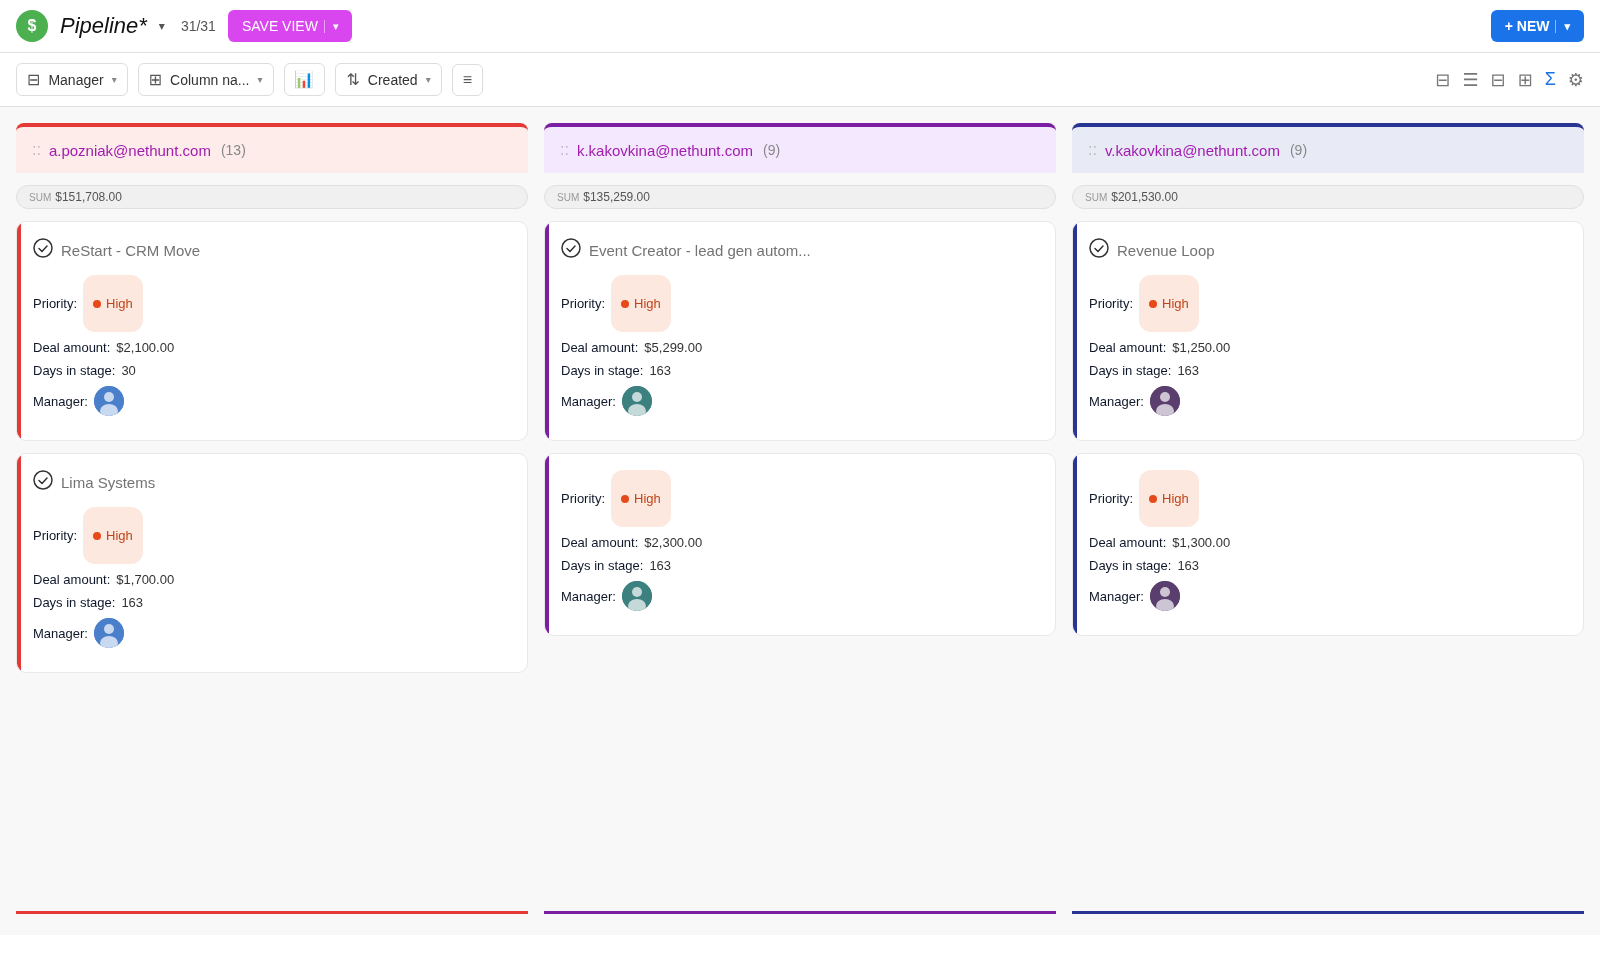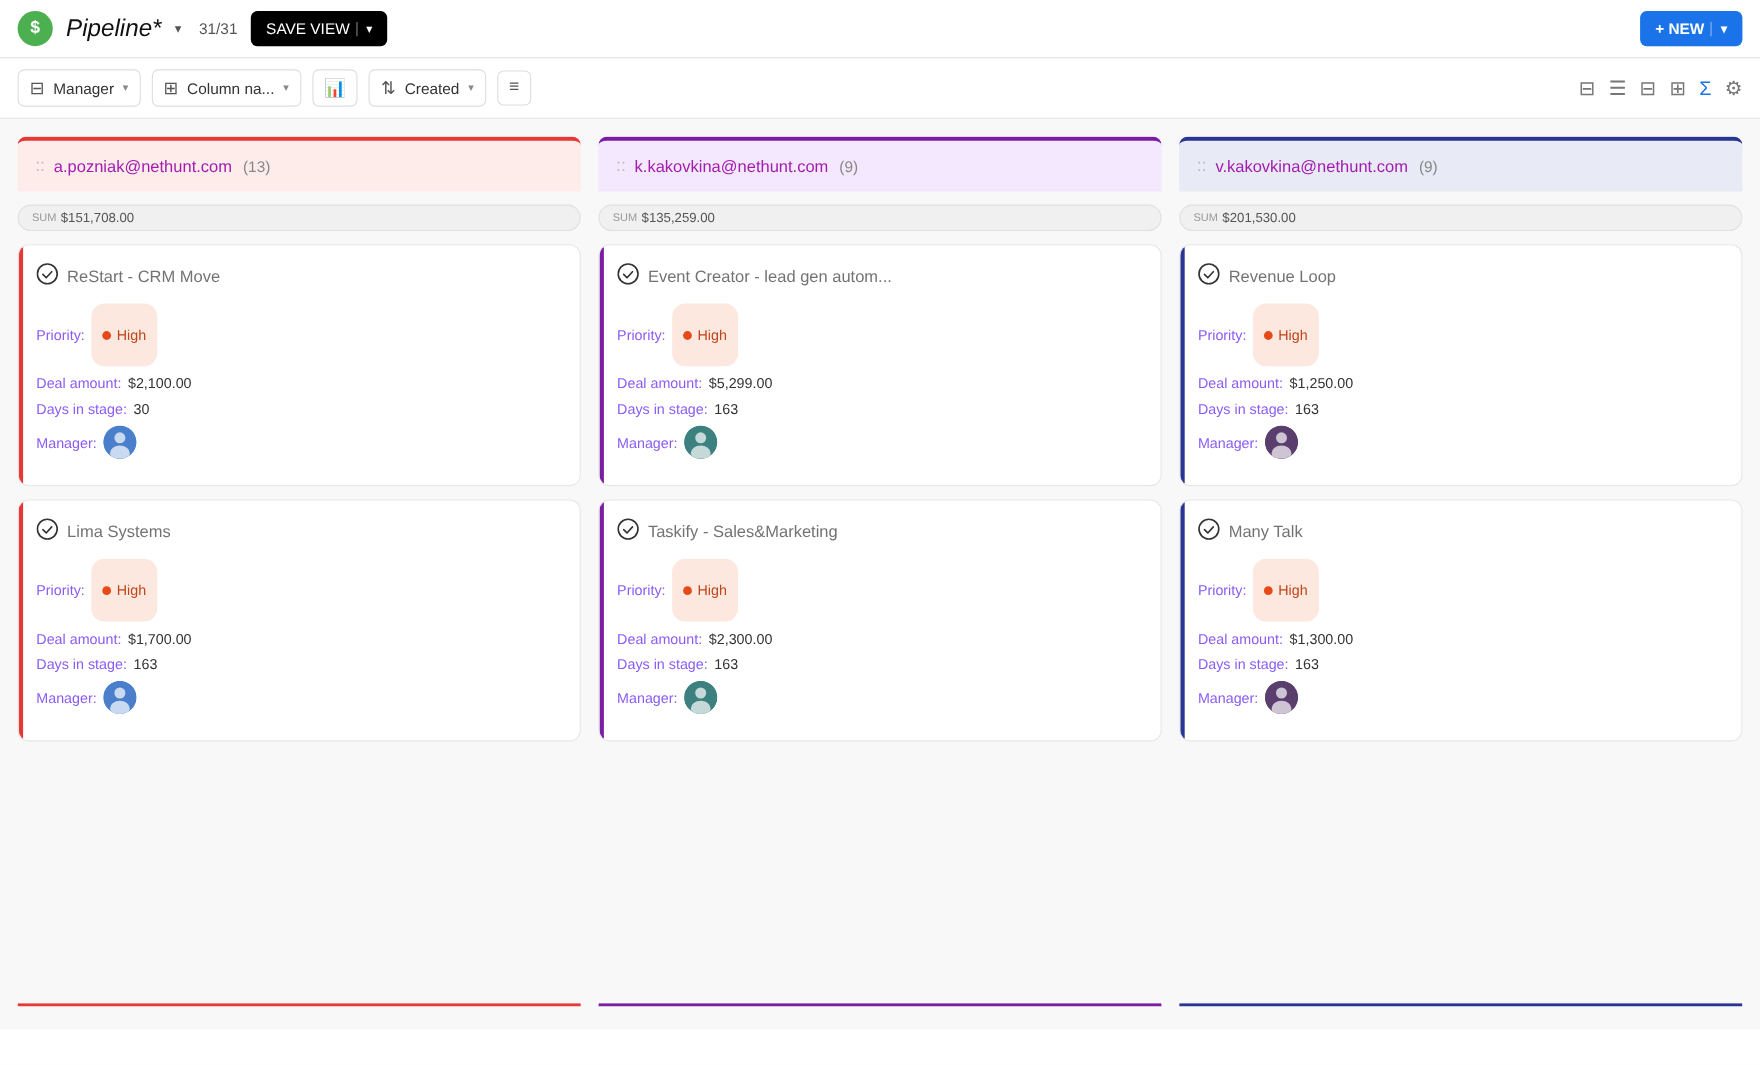--- a/index.html
+++ b/index.html
@@ -33,21 +33,21 @@
       font-size: 12px;
     }
     .record-count {
       font-size: 14px;
       color: #555;
       margin-left: 4px;
     }
     .save-view-btn {
       display: flex;
       align-items: center;
-      background: #000000;
+      background: #d946ef;
       color: white;
       border: none;
       border-radius: 6px;
       padding: 8px 14px;
       font-size: 14px;
       font-weight: 500;
       cursor: pointer;
       gap: 6px;
     }
     .save-view-btn .btn-arrow {
@@ -236,21 +236,21 @@
 
     .deal-field {
       display: flex;
       align-items: center;
       gap: 6px;
       margin-bottom: 8px;
       font-size: 13px;
       color: #666;
     }
     .deal-field-label {
-      color: #8b5cf6;
+      color: #0f172a;
       text-align: right;
     }
     .deal-field-value {
       color: #333;
     }
     .priority-badge {
       display: inline-flex;
       align-items: center;
       gap: 5px;
       background: #fde8e0;
@@ -466,29 +466,20 @@
         <div class="avatar teal">
           <svg width="30" height="30" viewBox="0 0 30 30">
             <circle cx="15" cy="15" r="15" fill="#3d8080"></circle>
             <circle cx="15" cy="11" r="5" fill="rgba(255,255,255,0.7)"></circle>
             <ellipse cx="15" cy="25" rx="9" ry="7" fill="rgba(255,255,255,0.7)"></ellipse>
           </svg>
         </div>
       </div>
     </div>
       <div class="deal-card purple-border">
-      <div class="deal-title">
-        <span class="deal-check-icon">
-          <svg width="20" height="20" viewBox="0 0 20 20" fill="none">
-            <circle cx="10" cy="10" r="9" stroke="#333" stroke-width="1.5"></circle>
-            <path d="M6 10.5l3 3 5-5.5" stroke="#333" stroke-width="1.5" stroke-linecap="round" stroke-linejoin="round"></path>
-          </svg>
-        </span>
-        <span>Taskify - Sales&amp;Marketing</span>
-      </div>
       <div class="deal-field">
         <span class="deal-field-label">Priority:</span>
         <span class="priority-badge">
           <span class="priority-dot"></span>
           <span>High</span>
         </span>
       </div>
       <div class="deal-field">
         <span class="deal-field-label">Deal amount:</span>
         <span class="deal-field-value">$2,300.00</span>
@@ -550,29 +541,20 @@
         <div class="avatar dark">
           <svg width="30" height="30" viewBox="0 0 30 30">
             <circle cx="15" cy="15" r="15" fill="#5a3f6e"></circle>
             <circle cx="15" cy="11" r="5" fill="rgba(255,255,255,0.7)"></circle>
             <ellipse cx="15" cy="25" rx="9" ry="7" fill="rgba(255,255,255,0.7)"></ellipse>
           </svg>
         </div>
       </div>
     </div>
       <div class="deal-card dark-blue-border">
-      <div class="deal-title">
-        <span class="deal-check-icon">
-          <svg width="20" height="20" viewBox="0 0 20 20" fill="none">
-            <circle cx="10" cy="10" r="9" stroke="#333" stroke-width="1.5"></circle>
-            <path d="M6 10.5l3 3 5-5.5" stroke="#333" stroke-width="1.5" stroke-linecap="round" stroke-linejoin="round"></path>
-          </svg>
-        </span>
-        <span>Many Talk</span>
-      </div>
       <div class="deal-field">
         <span class="deal-field-label">Priority:</span>
         <span class="priority-badge">
           <span class="priority-dot"></span>
           <span>High</span>
         </span>
       </div>
       <div class="deal-field">
         <span class="deal-field-label">Deal amount:</span>
         <span class="deal-field-value">$1,300.00</span>

